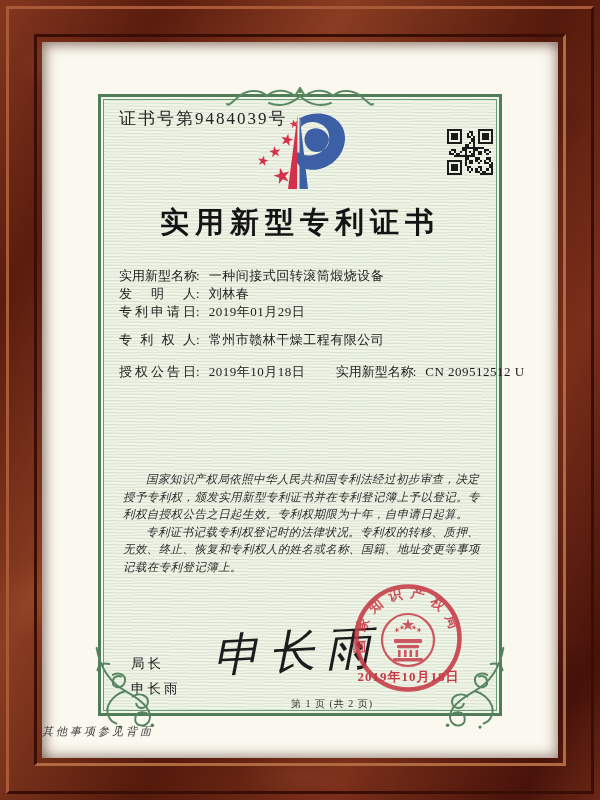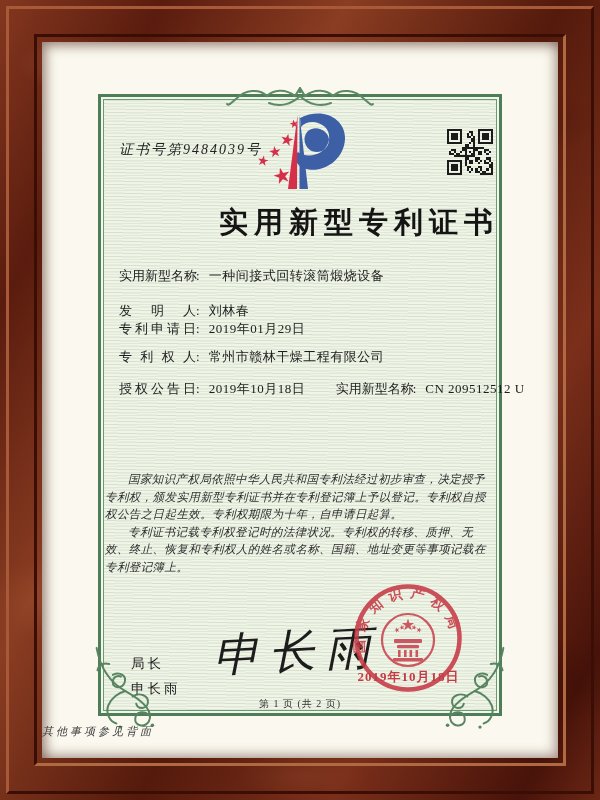--- a/index.html
+++ b/index.html
@@ -24,51 +24,51 @@
     background:#fbf9ef;
     box-shadow:inset 4px 4px 12px rgba(60,15,5,.45),inset -4px -4px 12px rgba(60,15,5,.3);}
   
   .cert{position:absolute;left:56px;top:52px;width:398px;height:616px;
     border:3px solid #4e7d58;
     box-shadow:inset 0 0 0 2px #f2f6ea,inset 0 0 0 3px #6d9a74;
     background-color:#f1f5e8;
     background-image:
       repeating-linear-gradient(0deg,rgba(110,150,110,.13) 0 1px,transparent 1px 3px),
       repeating-linear-gradient(3deg,rgba(110,150,110,.09) 0 1px,transparent 1px 4px);}
-  .cert-no{position:absolute;left:18px;top:44px;font-size:14px;letter-spacing:2px;color:#222;font-style:italic;}
+  .cert-no{position:absolute;left:18px;top:10px;font-size:17px;letter-spacing:2px;color:#222;}
   .logo{position:absolute;left:150px;top:12px;width:100px;height:92px;}
   .qr{position:absolute;right:6px;top:32px;width:46px;height:46px;}
   .qr svg{width:46px;height:46px;shape-rendering:crispEdges;fill:#1b1b1b;}
-  .title{position:absolute;left:0;top:106px;width:100%;text-align:right;
+  .title{position:absolute;left:0;top:106px;width:100%;text-align:center;
     font-size:29px;font-weight:700;letter-spacing:6px;color:#141414;}
   
   .fields{position:absolute;left:18px;right:12px;top:170px;font-size:13px;color:#1d1d1d;}
   .frow{line-height:18px;white-space:nowrap;}
   .fl{display:inline-block;width:77px;text-align:justify;text-align-last:justify;vertical-align:top;}
   .cl{display:inline-block;margin-right:9px;}
   .fv{letter-spacing:.5px;}
-  .m17{margin-bottom:17px}.m12{margin-bottom:0}.m10{margin-bottom:10px}.m14{margin-bottom:14px}
+  .m17{}.m12{margin-bottom:0}.m10{margin-bottom:10px}.m14{margin-bottom:14px}
   .grant .fv1{display:inline-block;width:113px;}
   .grant .fl2{margin-left:14px;}
   
-  .body-text{position:absolute;left:4px;right:13px;top:374px;
+  .body-text{position:absolute;left:22px;right:13px;top:374px;
     font-size:11.5px;line-height:17.6px;color:#2e2e2e;font-style:italic;letter-spacing:.4px;}
   .body-text p{margin:0;text-indent:2em;}
   
   .officer{position:absolute;left:30px;top:554px;font-size:13.5px;line-height:25px;
     letter-spacing:3px;color:#1b1b1b;}
   .signature{position:absolute;left:112px;top:524px;font-size:46px;font-style:italic;
     letter-spacing:10px;color:#1c1c1c;transform:rotate(-3deg);white-space:nowrap;}
   
   .seal{position:absolute;left:252px;top:486px;width:110px;height:110px;opacity:.88;}
   .seal svg{width:110px;height:110px;}
   .seal-date{position:absolute;left:240px;top:571px;width:135px;text-align:center;
     font-size:13px;font-weight:700;color:#c63a46;letter-spacing:1px;}
   .page-info{position:absolute;left:0;top:600px;width:100%;text-align:center;
-    font-size:10px;letter-spacing:1px;color:#333;}
+    font-size:10px;letter-spacing:1px;color:#333;padding-left:32px;}
   
   .fl-top{position:absolute;left:50%;top:-13px;transform:translateX(-50%);width:150px;height:27px;}
   .fl-bl,.fl-br{position:absolute;width:72px;height:92px;bottom:-20px;}
   .fl-br{right:-8px;}
   .fl-bl{left:-8px;transform:scaleX(-1);}
   .back-note{position:absolute;left:0;top:682px;width:100%;
     font-size:11px;font-style:italic;letter-spacing:3px;color:#3c3c3c;}
 </style>
 </head>
 <body>

